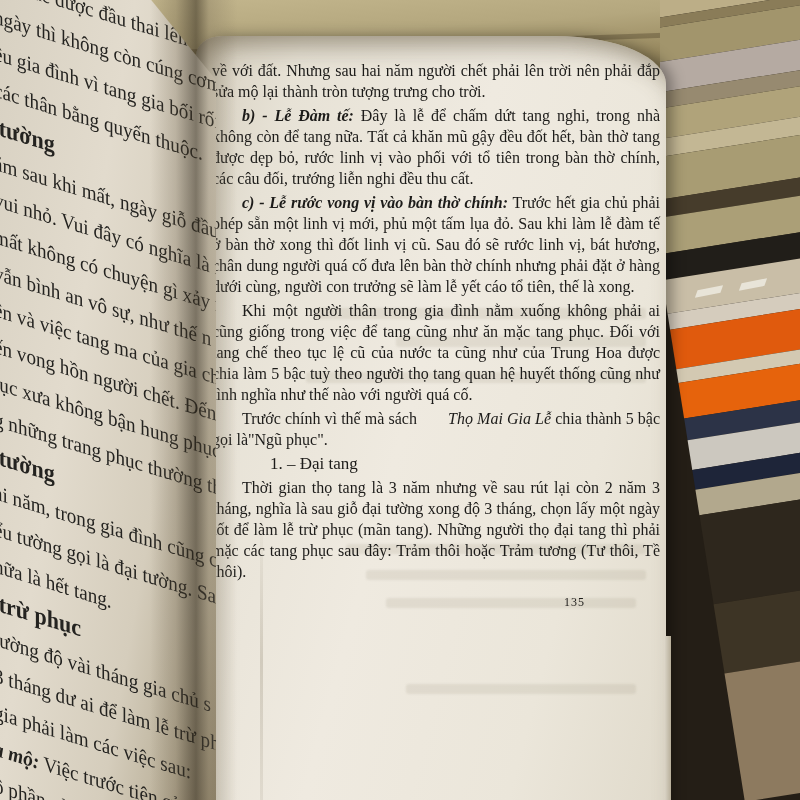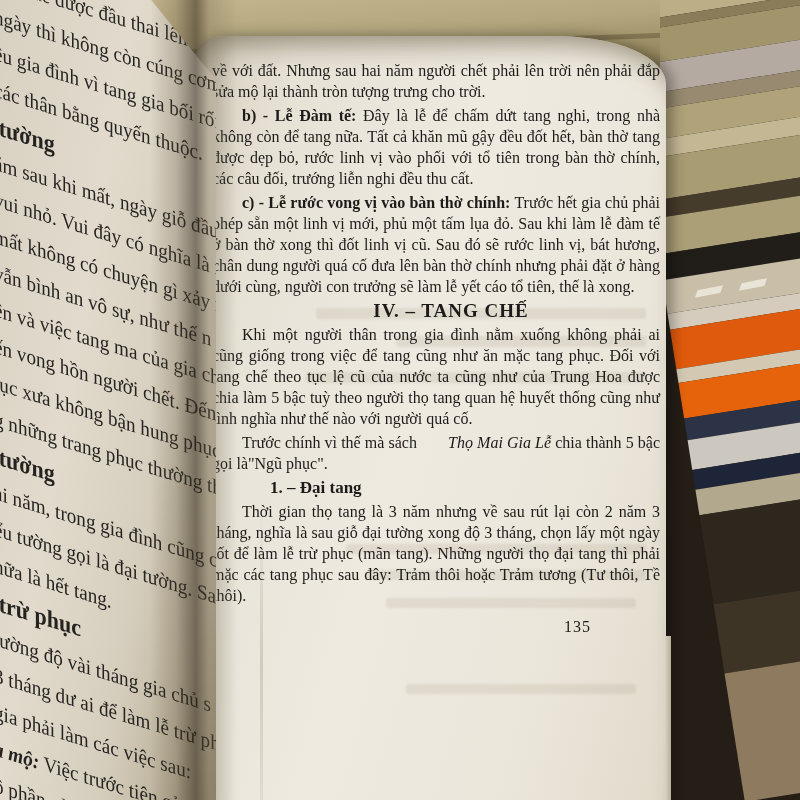--- a/index.html
+++ b/index.html
@@ -52,25 +52,25 @@
   }
   .crease{position:absolute;left:64px;top:470px;width:3px;height:310px;
     background:linear-gradient(180deg,rgba(140,130,108,0),rgba(140,130,108,.28),rgba(140,130,108,.12));}
   .fore-edge{position:absolute;right:-5px;bottom:0;width:6px;height:180px;background:linear-gradient(90deg,#d8d2c4,#b7ae99);}
   .rp-text{
     position:absolute;left:16px;top:24px;width:448px;
     font-size:16px;line-height:21px;text-align:justify;color:#1c1b19;
   }
   .rp-text p{margin:0 0 3px;text-indent:30px;}
   .rp-text p.noindent{text-indent:0;}
-  .lead-bi{font-weight:bold;}
+  .lead-bi{font-weight:bold;font-style:italic;}
   .em{font-style:italic;margin-left:27px;}
   .rp-heading{font-weight:bold;font-size:19px;text-align:center;letter-spacing:1px;margin:15px 0 11px;text-indent:0;}
-  .rp-sub{font-weight:bold;font-size:17px;margin:12px 0 6px;padding-left:28px;text-align:left;text-indent:0;}
-  .page-num{margin-top:10px;padding-left:352px;font-size:16px;letter-spacing:1px;}
+  .rp-sub{font-weight:normal;font-size:17px;margin:12px 0 6px;padding-left:28px;text-align:left;text-indent:0;}
+  .page-num{margin-top:10px;padding-left:352px;font-size:12px;letter-spacing:1px;}
   
   .ghost{position:absolute;background:rgba(122,114,94,.12);border-radius:3px;filter:blur(1.2px);}
   .g1{left:120px;top:272px;width:330px;height:11px;}
   .g2{left:200px;top:300px;width:250px;height:11px;}
   .g3{left:110px;top:336px;width:340px;height:11px;}
   .g4{left:150px;top:508px;width:300px;height:10px;}
   .g5{left:170px;top:534px;width:280px;height:10px;}
   .g6{left:190px;top:562px;width:250px;height:10px;}
   .g7{left:210px;top:648px;width:230px;height:10px;}
   
@@ -124,21 +124,20 @@
   <div class="ghost g5"></div>
   <div class="ghost g6"></div>
   <div class="ghost g7"></div>
   <div class="crease"></div>
   <div class="fore-edge"></div>
 
   <div class="rp-text">
     <p class="noindent">về với đất. Nhưng sau hai năm người chết phải lên trời nên phải đắp sửa mộ lại thành tròn tượng trưng cho trời.</p>
     <p><span class="lead-bi">b) - Lễ Đàm tế:</span><span> Đây là lễ để chấm dứt tang nghi, trong nhà không còn để tang nữa. Tất cả khăn mũ gậy đều đốt hết, bàn thờ tang được dẹp bỏ, rước linh vị vào phối với tổ tiên trong bàn thờ chính, các câu đối, trướng liễn nghi đều thu cất.</span></p>
     <p><span class="lead-bi">c) - Lễ rước vong vị vào bàn thờ chính:</span><span> Trước hết gia chủ phải phép sẵn một linh vị mới, phủ một tấm lụa đỏ. Sau khi làm lễ đàm tế ở bàn thờ xong thì đốt linh vị cũ. Sau đó sẽ rước linh vị, bát hương, chân dung người quá cố đưa lên bàn thờ chính nhưng phải đặt ở hàng dưới cùng, người con trưởng sẽ làm lễ yết cáo tổ tiên, thế là xong.</span></p>
-    <p class="rp-heading">IV. – TANG CHẾ</p>
     <p>Khi một người thân trong gia đình nằm xuống không phải ai cũng giống trong việc để tang cũng như ăn mặc tang phục. Đối với tang chế theo tục lệ cũ của nước ta cũng như của Trung Hoa được chia làm 5 bậc tuỳ theo người thọ tang quan hệ huyết thống cũng như tình nghĩa như thế nào với người quá cố.</p>
     <p><span>Trước chính vì thế mà sách </span><span class="em">Thọ Mai Gia Lễ</span><span> chia thành 5 bậc gọi là"Ngũ phục".</span></p>
     <p class="rp-sub">1. – Đại tang</p>
     <p>Thời gian thọ tang là 3 năm nhưng về sau rút lại còn 2 năm 3 tháng, nghĩa là sau giỗ đại tường xong độ 3 tháng, chọn lấy một ngày tốt để làm lễ trừ phục (mãn tang). Những người thọ đại tang thì phải mặc các tang phục sau đây: Trảm thôi hoặc Trảm tương (Tư thôi, Tề thôi).</p>
     <div class="page-num">135</div>
   </div>
 </div>
 
 <div class="left-page">
   <div class="lp-text">

